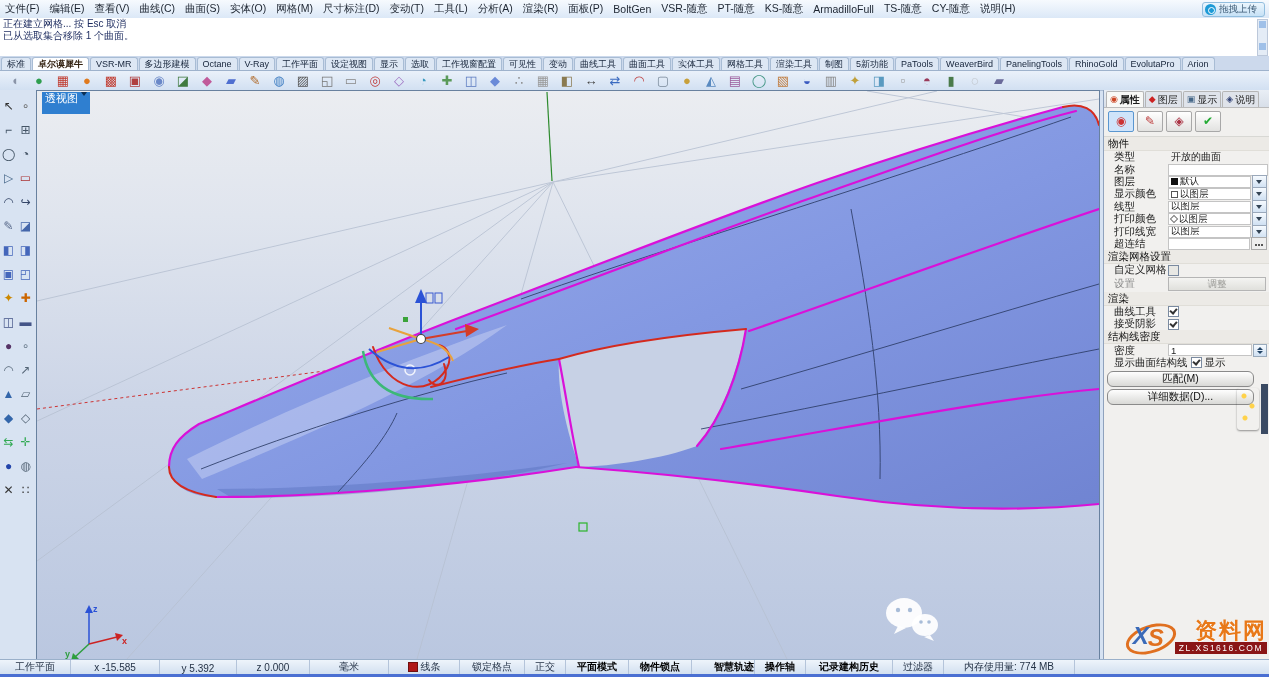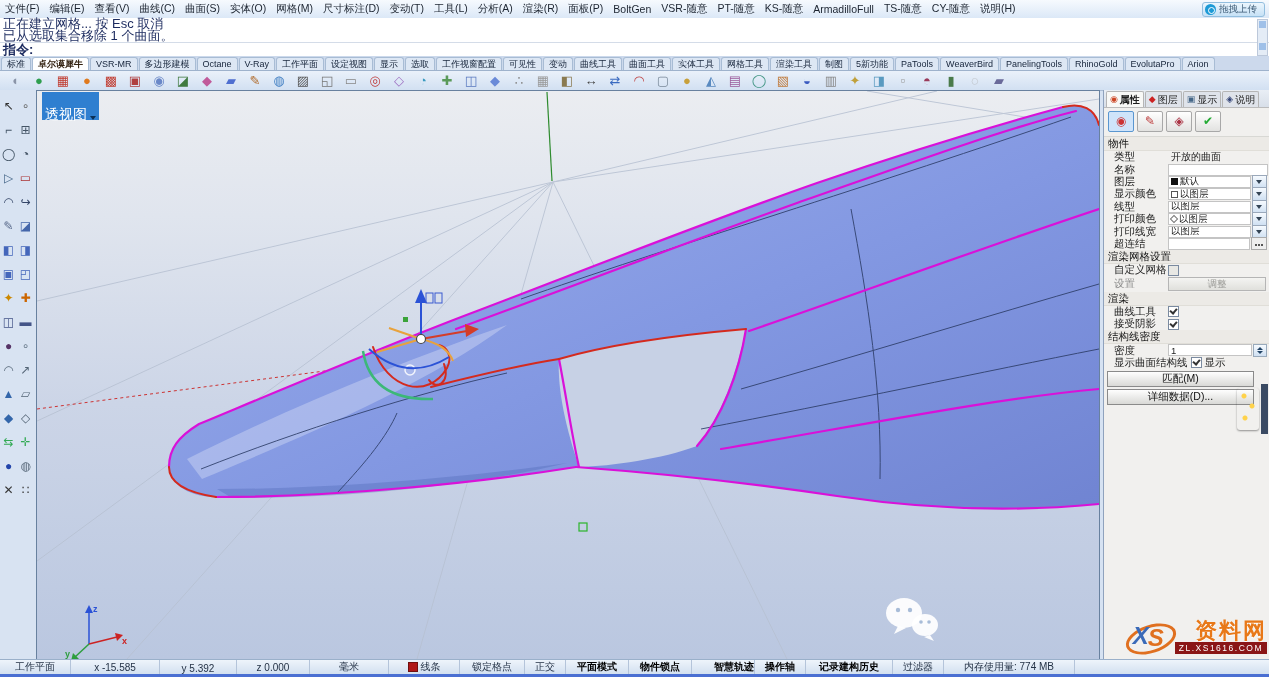--- a/index.html
+++ b/index.html
@@ -10,21 +10,21 @@
            border-bottom:1px solid #b9c9de;display:flex;align-items:center;font-size:10.5px;color:#1c2430;}
   .menu-item{padding:0 5px;white-space:nowrap;cursor:default;}
   .upload-btn{position:absolute;right:4px;top:2px;height:13px;display:flex;align-items:center;gap:3px;
               background:linear-gradient(#ecf6fd,#c6e1f6);border:1px solid #93bede;border-radius:3px;
               padding:0 7px 0 2px;font-size:9.5px;color:#3b5a75;}
   .upload-icon{width:11px;height:11px;border-radius:50%;background:#1d9ad6;position:relative;}
   .upload-icon::after{content:"";position:absolute;left:3px;top:3px;width:5px;height:5px;border-radius:50%;
               border:1.2px solid #fff;}
   
   .command{position:absolute;top:18px;left:0;right:0;height:38px;background:#fff;border-bottom:1px solid #94a6c0;
-           font-size:13px;color:#1b2a5e;}
+           font-size:10px;color:#1b2a5e;}
   .cmd-line{height:12px;line-height:12px;padding-left:3px;white-space:nowrap;}
   .cmd-prompt{height:13px;line-height:13px;padding-left:3px;border-top:1px solid #d4dce8;color:#1b2a5e;font-weight:bold;}
   .cmd-scroll{position:absolute;right:1px;top:1px;width:9px;height:35px;background:#e4ecf6;border:1px solid #bcc8da;}
   .cmd-scroll i{display:block;width:7px;height:7px;margin:1px auto;background:#9fc0e8;}
   
   .tabrow{position:absolute;top:56px;left:0;right:0;height:14px;background:#ccd9ec;border-bottom:1px solid #9eb2cc;
           display:flex;align-items:flex-end;font-size:9px;color:#16243a;overflow:hidden;}
   .tab{padding:1px 5px 0 5px;margin-left:1px;background:#dde7f4;border:1px solid #a8bcd4;border-bottom:none;
        border-radius:3px 3px 0 0;white-space:nowrap;height:11px;line-height:11px;}
   .tab.active{background:#fff;font-weight:bold;color:#321;}
@@ -33,22 +33,22 @@
            border-bottom:1px solid #aabcd4;display:flex;align-items:center;padding-left:3px;}
   .ticon{width:24px;height:17px;font-size:13px;line-height:17px;text-align:center;cursor:default;}
   
   .lefttools{position:absolute;left:0;top:90px;width:36px;height:570px;background:#d8e3f2;border-right:1px solid #aabcd4;
              display:flex;flex-wrap:wrap;align-content:flex-start;padding-top:4px;}
   .licon{width:17px;height:24px;font-size:12px;line-height:24px;text-align:center;color:#3a4a66;cursor:default;}
   
   .viewport{position:absolute;left:36px;top:90px;width:1064px;height:570px;box-sizing:border-box;
             border:1px solid #68819f;
             background:linear-gradient(180deg,#ebedf1 0%,#e0e5ee 22%,#ccd5e7 55%,#bac7e0 100%);}
-  .vp-tab{position:absolute;left:5px;top:1px;height:28px;background:#2f7fd0;color:#fff;font-size:14px;
-          line-height:12px;padding:0 3px;display:flex;align-items:flex-end;gap:3px;z-index:10;}
+  .vp-tab{position:absolute;left:5px;top:1px;height:22px;background:#2f7fd0;color:#fff;font-size:11px;
+          line-height:12px;padding:0 3px;display:flex;align-items:flex-start;gap:3px;z-index:10;}
   .vp-tab .tri{width:0;height:0;border-left:3px solid transparent;border-right:3px solid transparent;
           border-top:4px solid #0b2f55;}
   .viewport svg{position:absolute;left:0;top:0;}
   
   .rightpanel{position:absolute;left:1103px;top:90px;width:166px;height:570px;background:#f1f0ee;
               border-left:1px solid #8fa2bd;box-sizing:border-box;font-size:10.5px;color:#1c1c1c;}
   .ptabs{height:17px;display:flex;align-items:flex-end;background:linear-gradient(#e9eef5,#d8dfe9);
          border-bottom:1px solid #bbb;padding-left:2px;}
   .ptab{display:flex;align-items:center;gap:2px;padding:1px 3px;font-size:10px;border:1px solid #b5b5b5;
         border-bottom:none;border-radius:2px 2px 0 0;background:#dfe3ea;margin-right:1px;height:13px;white-space:nowrap;}
@@ -78,21 +78,21 @@
          box-shadow:3px 0 #555,6px 0 #555;}
   .chk{width:9px;height:9px;border:1px solid #7a8aa0;background:#fff;position:relative;display:inline-block;}
   .chk.on::after{content:"";position:absolute;left:1px;top:1px;width:5px;height:3px;
          border-left:2px solid #333;border-bottom:2px solid #333;transform:rotate(-50deg);}
   .chk.off{background:#e8e8e4;}
   .spin{width:12px;height:11px;margin-right:2px;border:1px solid #9ab;background:linear-gradient(#f6fafe,#cfe0f2);
         display:flex;flex-direction:column;align-items:center;justify-content:center;gap:1px;flex:0 0 auto;}
   .spin i{display:block;width:0;height:0;border-left:3px solid transparent;border-right:3px solid transparent;}
   .spin .up{border-bottom:3px solid #246;}
   .spin .dn{border-top:3px solid #246;}
-  .bigbtn{margin:2px 15px 1px 3px;height:14px;border:1px solid #8a8a8a;border-radius:0;
+  .bigbtn{margin:2px 15px 1px 3px;height:14px;border:1px solid #8a8a8a;border-radius:6px;
           background:linear-gradient(#fefefe,#d9d9d6);font-size:10.5px;text-align:center;line-height:13px;color:#111;}
   .adjust-btn{flex:1;height:12px;border:1px solid #b5b5b5;background:linear-gradient(#f4f4f2,#e0e0dc);
           color:#9a9a96;font-size:9.5px;text-align:center;line-height:11px;margin-right:3px;}
   
   .statusbar{position:absolute;left:0;right:0;bottom:3px;height:14px;background:linear-gradient(#eef4fb,#d2e0f0);
              border-top:1px solid #9ab0ca;display:flex;align-items:center;font-size:10px;color:#243246;}
   .sfield{height:100%;display:flex;align-items:center;justify-content:center;gap:3px;border-right:1px solid #b4c4da;
           white-space:nowrap;overflow:hidden;flex:0 0 auto;}
   .sfield.bold{font-weight:bold;color:#000;}
   .ssw{width:8px;height:8px;background:#b01818;border:1px solid #701010;display:inline-block;}
@@ -147,21 +147,20 @@
 <div class="upload-btn">
   <span class="upload-icon"></span>
   <span>拖拽上传</span>
 </div>
 
 <div class="command">
   <div>
     <div class="cmd-line">正在建立网格... 按 Esc 取消</div>
       <div class="cmd-line">已从选取集合移除 1 个曲面。</div>
   </div>
-  <div class="cmd-prompt">指令:</div>
   <div class="cmd-scroll">
       <i></i>
       <i style="margin-top:15px;"></i>
     </div>
 </div>
 
 <div class="tabrow">
   <span class="tab">标准</span>
     <span class="tab active">卓尔谟犀牛</span>
     <span class="tab">VSR-MR</span>

